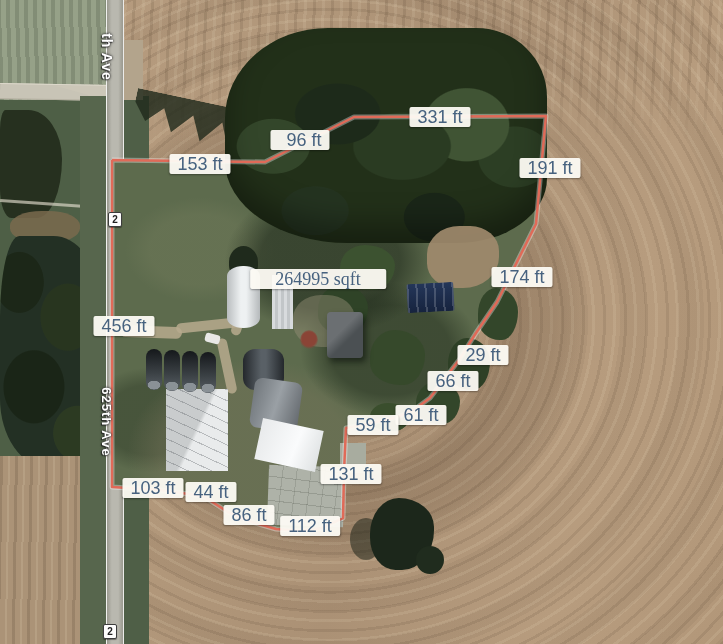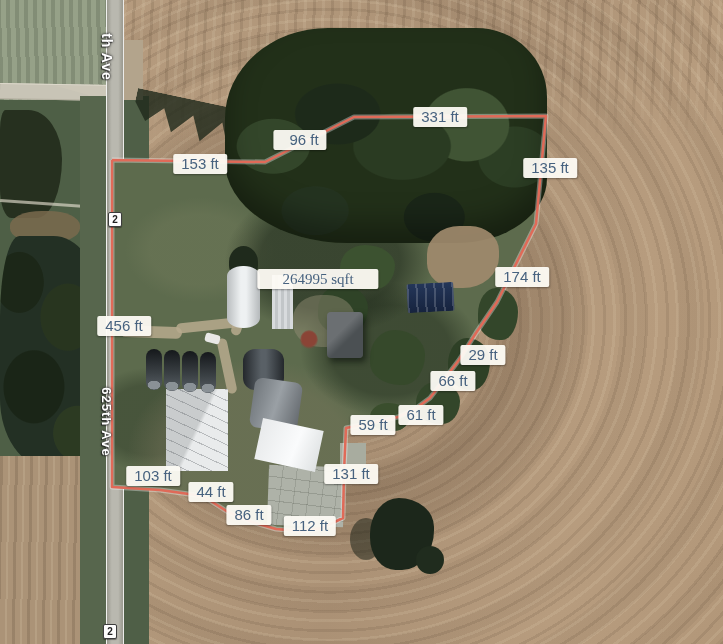--- a/index.html
+++ b/index.html
@@ -156,21 +156,21 @@
 
   
   svg.overlay{inset:0;width:723px;height:644px;pointer-events:none;}
   .boundary-casing{fill:none;stroke:var(--line-casing);stroke-width:5;stroke-linejoin:round;}
   .boundary-main{fill:none;stroke:var(--line-color);stroke-width:2.5;stroke-linejoin:round;}
 
   
   .measure-label,.area-label{
     transform:translate(-50%,-50%);
     background:var(--label-bg);color:var(--label-text);
-    font-size:15px;line-height:16px;padding:2px 8px;border-radius:2px;
+    font-size:18px;line-height:16px;padding:2px 8px;border-radius:2px;
     white-space:nowrap;box-shadow:0 1px 2px rgba(0,0,0,0.35);}
   .area-label{padding:2px 25px;font-family:Liberation Serif, serif;}
 
   
   .road-name{color:#fff;font-size:13px;font-weight:bold;letter-spacing:1px;white-space:nowrap;
     transform:translate(-50%,-50%) rotate(90deg);
     text-shadow:0 0 2px #3a3a3a,0 0 3px #3a3a3a,1px 1px 1px rgba(0,0,0,0.7);}
   .road-name.top{font-size:14px;}
   .route-shield{width:14px;height:15px;background:#fdfdfd;border:1.5px solid #3c3c3c;border-radius:2px;
     color:#222;font-size:10px;font-weight:bold;display:flex;align-items:center;justify-content:center;
@@ -241,31 +241,31 @@
 
   <svg class="overlay" viewBox="0 0 723 644">
     <polyline class="boundary-casing" points="112,160 265,162 354,117 546,116 536,224 497,302 476,333 459,360 443,381 430,398 415,409 398,417 372,423 346,428 344,472 343,518 322,528 300,531 276,529 252,522 228,512 203,496 160,490 112,487 112,160"></polyline>
     <polyline class="boundary-main" points="112,160 265,162 354,117 546,116 536,224 497,302 476,333 459,360 443,381 430,398 415,409 398,417 372,423 346,428 344,472 343,518 322,528 300,531 276,529 252,522 228,512 203,496 160,490 112,487 112,160"></polyline>
   </svg>
 
   <div style="position:absolute;inset:0;width:723px;height:644px;">
       <div class="measure-label" style="left: 200px; top: 164px;">153 ft</div>
       <div class="measure-label" style="left: 300px; top: 140px; padding-left: 16px;">96 ft</div>
       <div class="measure-label" style="left: 440px; top: 117px;">331 ft</div>
-      <div class="measure-label" style="left: 550px; top: 168px;">135 ft</div>
+      <div class="measure-label" style="left: 550px; top: 168px;">191 ft</div>
       <div class="measure-label" style="left: 522px; top: 277px;">174 ft</div>
       <div class="measure-label" style="left: 483px; top: 355px;">29 ft</div>
       <div class="measure-label" style="left: 453px; top: 381px;">66 ft</div>
       <div class="measure-label" style="left: 421px; top: 415px;">61 ft</div>
       <div class="measure-label" style="left: 373px; top: 425px;">59 ft</div>
       <div class="measure-label" style="left: 351px; top: 474px;">131 ft</div>
       <div class="measure-label" style="left: 310px; top: 526px;">112 ft</div>
       <div class="measure-label" style="left: 249px; top: 515px;">86 ft</div>
       <div class="measure-label" style="left: 211px; top: 492px;">44 ft</div>
-      <div class="measure-label" style="left: 153px; top: 476px; padding-left: 8px;">103 ft</div>
+      <div class="measure-label" style="left: 153px; top: 488px; padding-left: 8px;">103 ft</div>
       <div class="measure-label" style="left: 124px; top: 326px;">456 ft</div>
     </div>
   <div class="area-label" style="left: 318px; top: 279px;">264995 sqft</div>
 
   <div class="road-name top" style="left:107px;top:57px;">th Ave</div>
   <div class="road-name" style="left:106px;top:422px;">625th Ave</div>
   <div class="route-shield" style="left:108px;top:212px;">2</div>
   <div class="route-shield" style="left:103px;top:624px;">2</div>
 
 </div>

